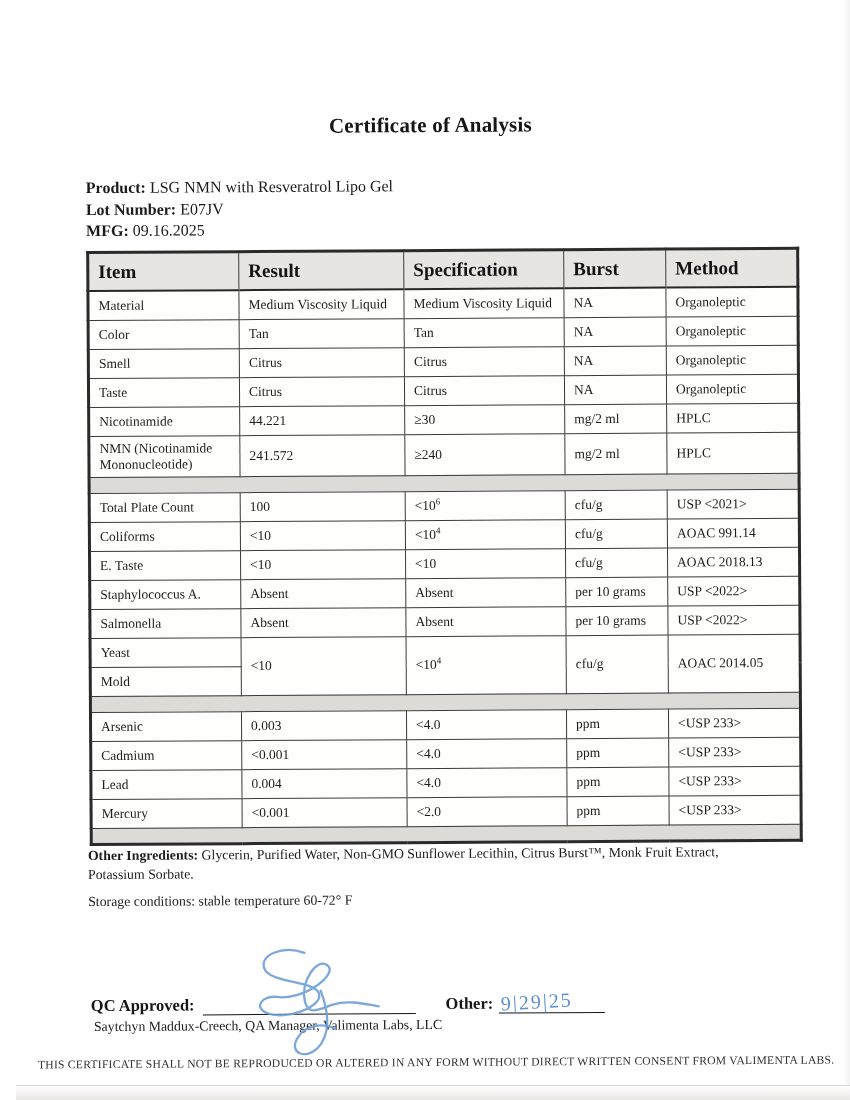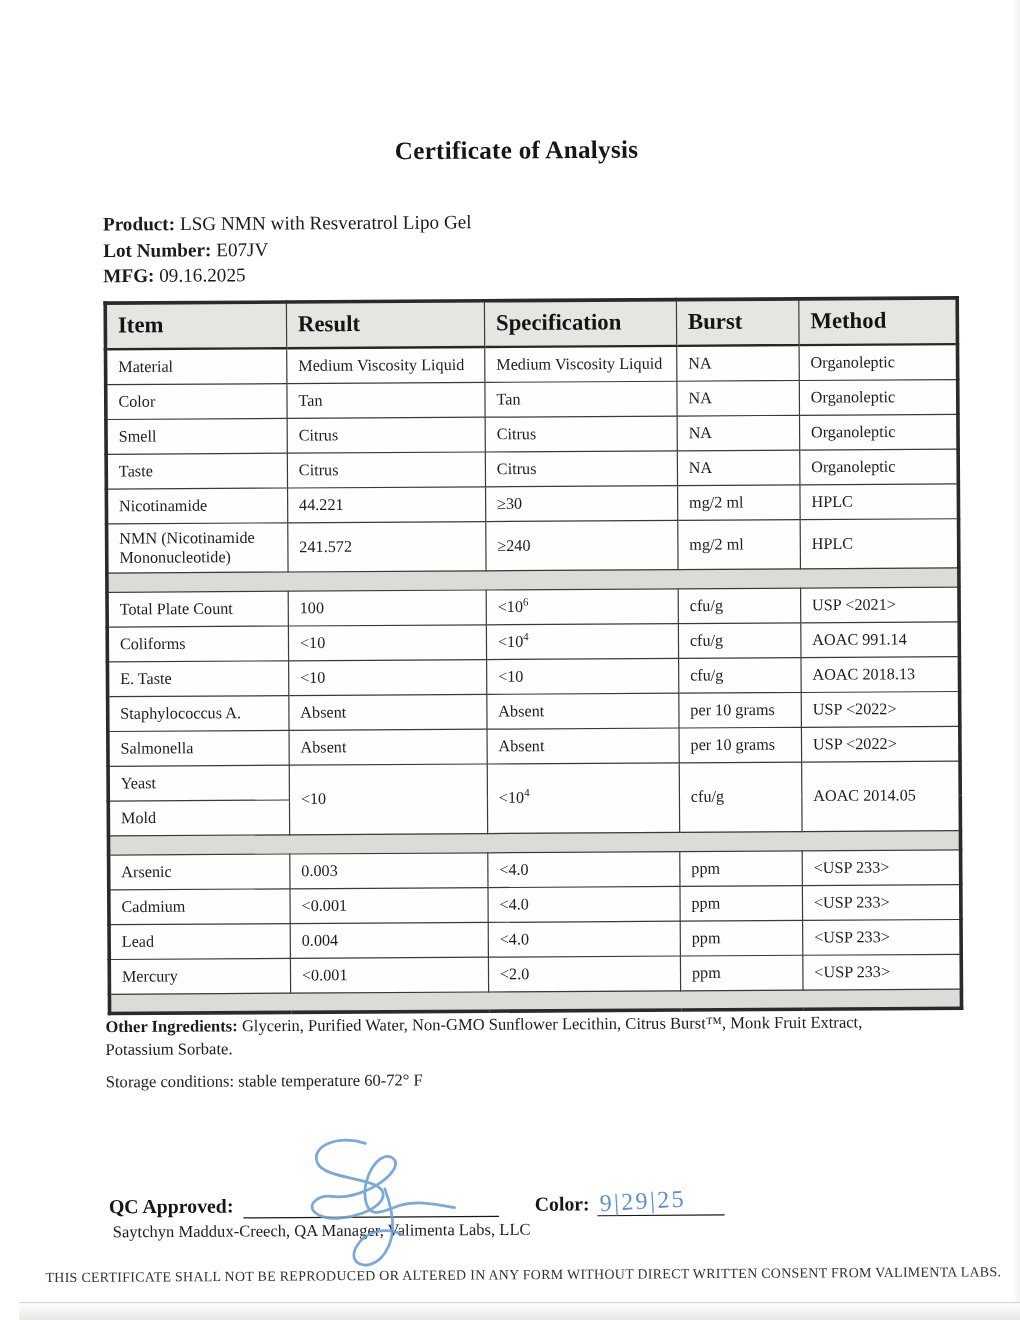--- a/index.html
+++ b/index.html
@@ -284,21 +284,21 @@
       <svg class="signature-svg" viewBox="0 0 220 120">
         <g fill="none" stroke="#6f9fd6" stroke-width="2.3" stroke-linecap="round" opacity="0.9">
           <path d="M96,10 C74,2 50,12 56,26 C62,40 104,38 110,50 C116,64 76,78 58,70 C44,64 54,52 68,54"></path>
           <path d="M68,54 C96,58 132,30 118,22 C108,16 92,38 96,58 C99,74 112,66 124,62 C140,57 158,62 170,64"></path>
           <path d="M112,48 C120,70 122,92 108,106 C96,117 80,110 88,96 C96,82 114,80 126,86"></path>
         </g>
       </svg>
       <div class="approval-row">
         <span class="qc-label">QC Approved:</span>
         <span class="sig-line"></span>
-        <span class="date-label">Color:</span>
+        <span class="date-label">Other:</span>
         <span class="date-line">
           <span class="hand-date">9|29|25</span>
         </span>
       </div>
       <div class="approver">Saytchyn Maddux-Creech, QA Manager, Valimenta Labs, LLC</div>
     </div>
 
     <div class="legal-footer">THIS CERTIFICATE SHALL NOT BE REPRODUCED OR ALTERED IN ANY FORM WITHOUT DIRECT WRITTEN CONSENT FROM VALIMENTA LABS.</div>
   </div>
 

